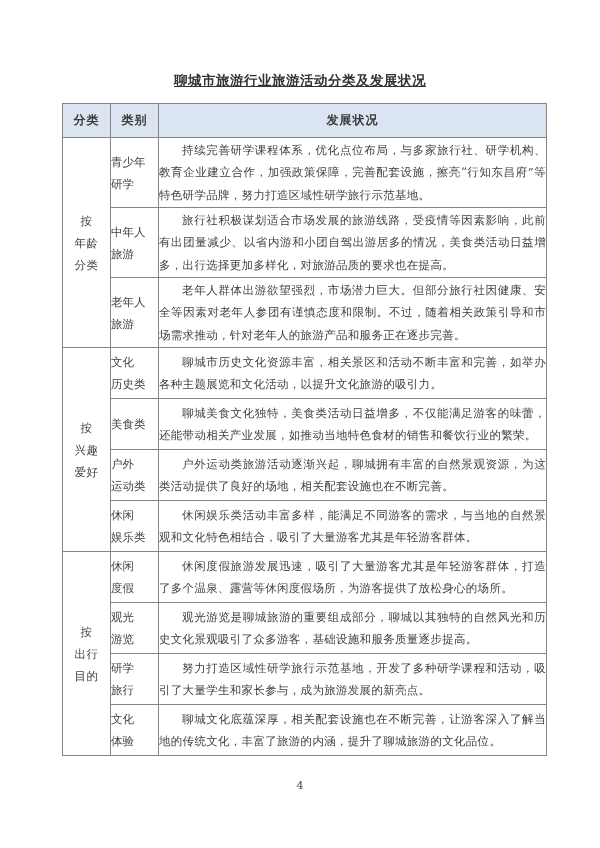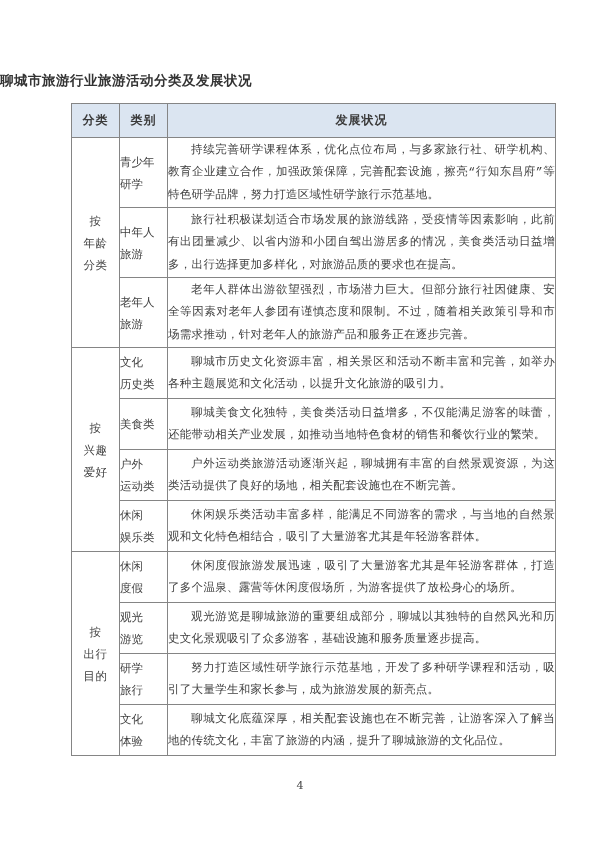--- a/index.html
+++ b/index.html
@@ -14,35 +14,35 @@
     background: #ffffff;
     font-family: "DejaVu Serif", "Liberation Serif", serif;
     color: #3f3f3f;
     overflow: hidden;
   }
   .doc-title {
     position: absolute;
     top: 72px;
     left: 0;
     width: 100%;
-    text-align: left;
+    text-align: center;
     font-size: 13.5px;
     font-weight: bold;
     color: #333333;
     letter-spacing: 0.5px;
+    text-decoration: underline;
   }
   table.main-table {
     position: absolute;
     top: 103px;
     left: 62px;
     width: 484px;
     border-collapse: collapse;
     table-layout: fixed;
     font-size: 11.5px;
-    margin-left: 9px;
   }
   table.main-table td, table.main-table th {
     border: 1px solid #858585;
     vertical-align: middle;
     padding: 0;
   }
   tr.hdr { height: 34px; }
   tr.r3  { height: 70px; }
   tr.r2  { height: 51px; }
   th.head-cell {
@@ -63,21 +63,20 @@
   td.cat-cell {
     white-space: pre-line;
     line-height: 22px;
     color: #3f3f3f;
   }
   td.status-cell {
     padding: 2px 7px;
     text-align: justify;
     line-height: 22.5px;
     color: #3f3f3f;
-    font-family: Liberation Mono, monospace;
   }
   td.status-cell .para {
     text-indent: 2em;
     letter-spacing: 0.3px;
   }
   .page-number {
     position: absolute;
     top: 779px;
     left: 0;
     width: 100%;

